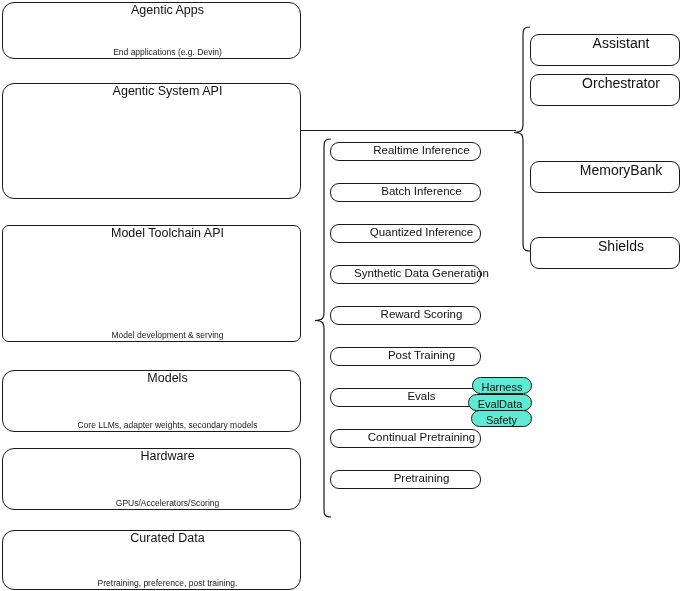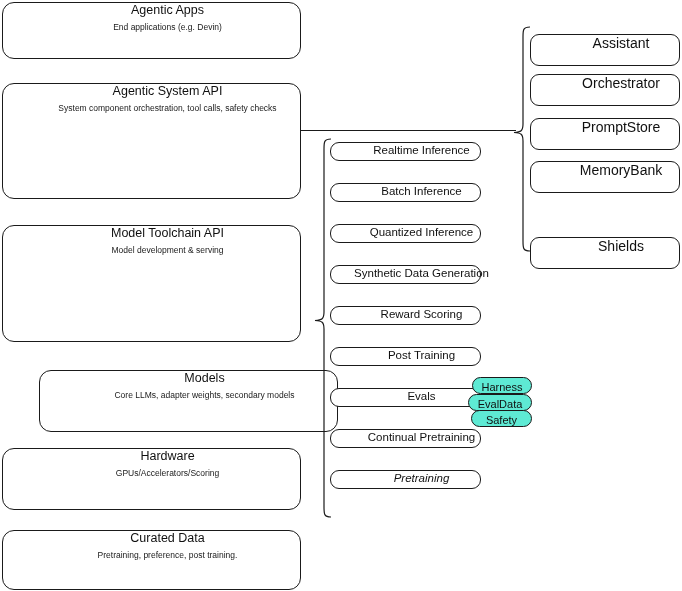--- a/index.html
+++ b/index.html
@@ -18,21 +18,21 @@
   
   .box {
     position: absolute;
     box-sizing: border-box;
     background: #ffffff;
     border: 1px solid #1a1a1a;
     border-radius: 12px;
     display: flex;
     flex-direction: column;
     align-items: center;
-    justify-content: flex-start;
+    justify-content: space-between;
     text-align: center;
     padding-left: 32px;
   }
   .box .title {
     font-size: 12.5px;
     color: #101010;
     line-height: 1.25;
     white-space: nowrap;
   }
   .box .subtitle {
@@ -103,29 +103,28 @@
 
 <div id="canvas">
 
   <div class="box layer-box" style="top:2px; height:57px;">
     <span class="title">Agentic Apps</span>
     <span class="subtitle">End applications (e.g. Devin)</span>
   </div>
 
   <div class="box layer-box" style="top:83px; height:116px;">
     <span class="title">Agentic System API</span>
-    <span class="subtitle">System component orchestration, tool calls, safety checks</span>
-  </div>
-
-  <div class="box layer-box" style="top:225px; height:117px;">
+  </div>
+
+  <div class="box layer-box" style="top:225px; height:117px;border-radius:7px;">
     <span class="title">Model Toolchain API</span>
     <span class="subtitle">Model development &amp; serving</span>
   </div>
 
-  <div class="box layer-box" style="top:370px; height:62px;margin-left:37px;">
+  <div class="box layer-box" style="top:370px; height:62px;">
     <span class="title">Models</span>
     <span class="subtitle">Core LLMs, adapter weights, secondary models</span>
   </div>
 
   <div class="box layer-box" style="top:448px; height:62px;">
     <span class="title">Hardware</span>
     <span class="subtitle">GPUs/Accelerators/Scoring</span>
   </div>
 
   <div class="box layer-box" style="top:530px; height:60px;">
@@ -162,21 +161,21 @@
   </div>
   <div class="box mid-box" style="top:347px;">
     <span class="title">Post Training</span>
   </div>
   <div class="box mid-box" style="top:388px;">
     <span class="title">Evals</span>
   </div>
   <div class="box mid-box" style="top:429px;">
     <span class="title">Continual Pretraining</span>
   </div>
-  <div class="box mid-box" style="top:470px;font-style:italic;">
+  <div class="box mid-box" style="top:470px;">
     <span class="title">Pretraining</span>
   </div>
 
   <div class="pill" style="left:472px; top:377px; width:60px;">
     <span class="title">Harness</span>
   </div>
   <div class="pill" style="left:468px; top:394px; width:64px;">
     <span class="title">EvalData</span>
   </div>
   <div class="pill" style="left:471px; top:410px; width:61px;">
@@ -192,23 +191,20 @@
              L 11 215
              C 11 222, 11 225, 18 225"></path>
   </svg>
 
   <div class="box right-box" style="top:34px;">
     <span class="title">Assistant</span>
   </div>
   <div class="box right-box" style="top:74px;">
     <span class="title">Orchestrator</span>
   </div>
-  <div class="box right-box" style="top:118px;">
-    <span class="title">PromptStore</span>
-  </div>
   <div class="box right-box" style="top:161px;">
     <span class="title">MemoryBank</span>
   </div>
   <div class="box right-box" style="top:204px;margin-top:33px;">
     <span class="title">Shields</span>
   </div>
 
 </div>
 
 </body></html>

